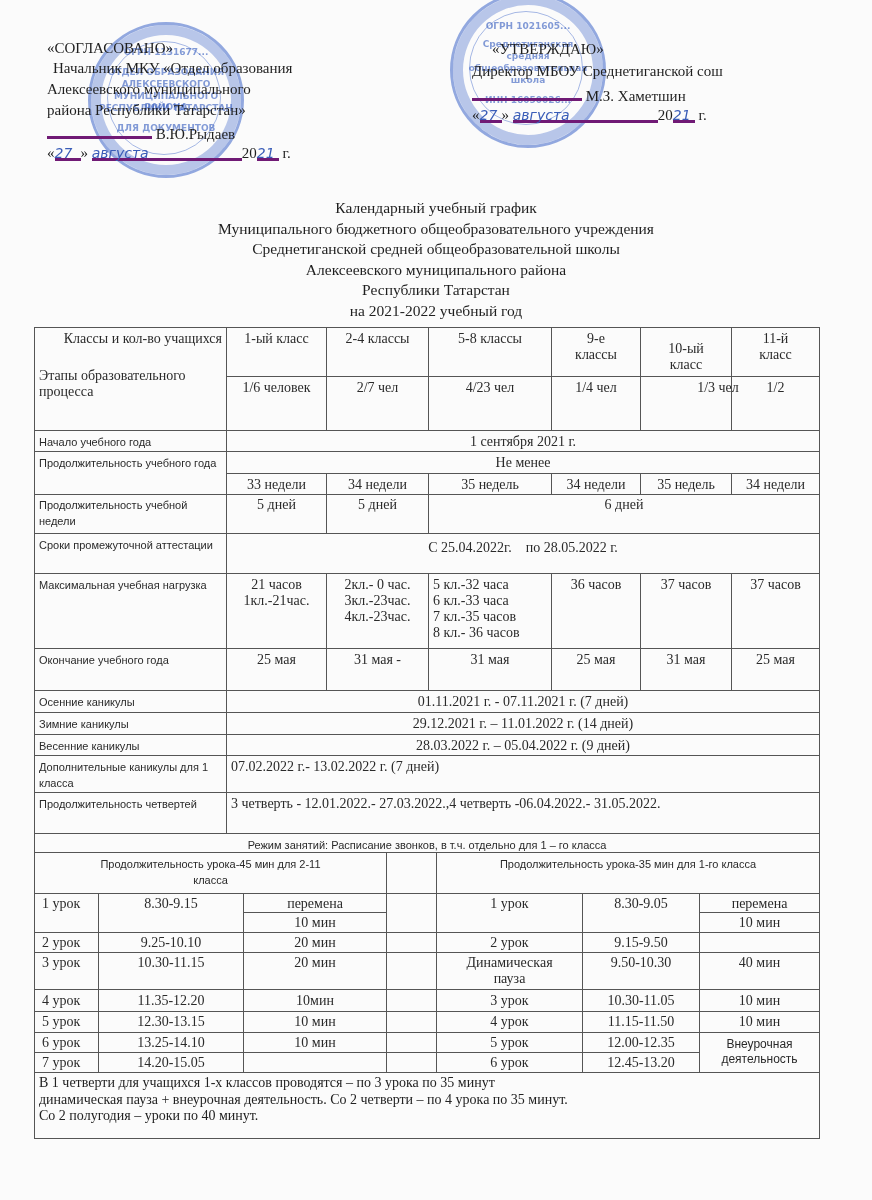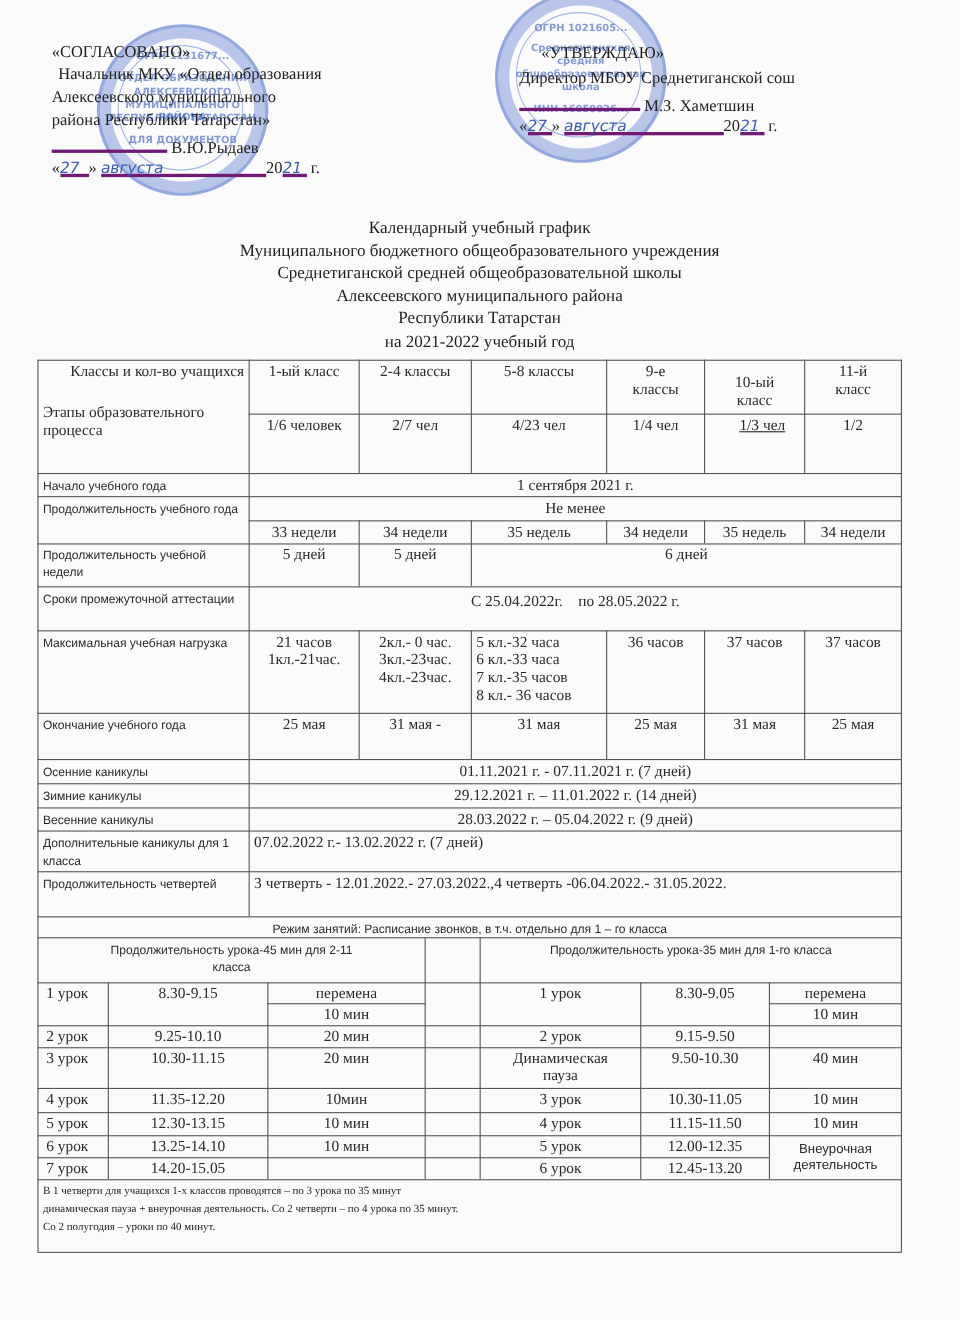--- a/index.html
+++ b/index.html
@@ -28,21 +28,21 @@
   .title-block { position: absolute; left: 0; width: 872px; top: 198px; text-align: center; font-size: 15.5px; line-height: 20.5px; color: #1f1f1f; }
 
   
   .c { position: absolute; box-sizing: border-box; font-size: 14px; line-height: 16px; color: #2a2a2a; padding: 2px 4px; overflow: visible; }
   .ln { position: absolute; background: #555; }
   .h { height: 1px; }
   .v { width: 1px; }
   .ctr { text-align: center; }
   .rt { text-align: right; }
   .sans { font-family: "Liberation Sans", "DejaVu Sans", sans-serif; font-size: 11px; }
-  .note { position: absolute; font-size: 10px; line-height: 16.5px; }
+  .note { position: absolute; font-size: 14px; line-height: 16.5px; }
 </style>
 </head>
 <body>
 
 <div class="stamp" style="left:88px; top:22px; width:150px; height:150px;">
   <div class="inner" style="left:16px; top:16px; width:112px; height:112px;"></div>
   <div class="txt" style="top:22px;">ОГРН 1131677...</div>
   <div class="txt" style="top:42px;">ОТДЕЛ ОБРАЗОВАНИЯ</div>
   <div class="txt" style="top:54px;">АЛЕКСЕЕВСКОГО</div>
   <div class="txt" style="top:66px;">МУНИЦИПАЛЬНОГО РАЙОНА</div>
@@ -169,21 +169,21 @@
 <div class="c ctr" style="left:327px; top:329px; width:101px;">2-4 классы</div>
 <div class="c ctr" style="left:429px; top:329px; width:122px;">5-8 классы</div>
 <div class="c ctr" style="left:552px; top:329px; width:88px; padding:2px 18px;">9-е классы</div>
 <div class="c ctr" style="left:641px; top:329px; width:90px; padding:12px 16px;">10-ый класс</div>
 <div class="c ctr" style="left:732px; top:329px; width:87px; padding:2px 22px;">11-й класс</div>
 
 <div class="c ctr" style="left:227px; top:378px; width:99px;">1/6 человек</div>
 <div class="c ctr" style="left:327px; top:378px; width:101px;">2/7 чел</div>
 <div class="c ctr" style="left:429px; top:378px; width:122px;">4/23 чел</div>
 <div class="c ctr" style="left:552px; top:378px; width:88px;">1/4 чел</div>
-<div class="c ctr" style="left:648px; top:378px; width:90px;text-decoration:underline;">1/3 чел</div>
+<div class="c ctr" style="left:673px; top:378px; width:90px;">1/3 чел</div>
 <div class="c ctr" style="left:732px; top:378px; width:87px;">1/2</div>
 
 <div class="c sans" style="left:35px; top:432px; width:191px;">Начало учебного года</div>
 <div class="c ctr" style="left:227px; top:432px; width:592px;">1 сентября 2021 г.</div>
 
 <div class="c sans" style="left:35px; top:453px; width:191px;">Продолжительность учебного года</div>
 <div class="c ctr" style="left:227px; top:453px; width:592px;">Не менее</div>
 <div class="c ctr" style="left:227px; top:475px; width:99px;">33 недели</div>
 <div class="c ctr" style="left:327px; top:475px; width:101px;">34 недели</div>
 <div class="c ctr" style="left:429px; top:475px; width:122px;">35 недель</div>

